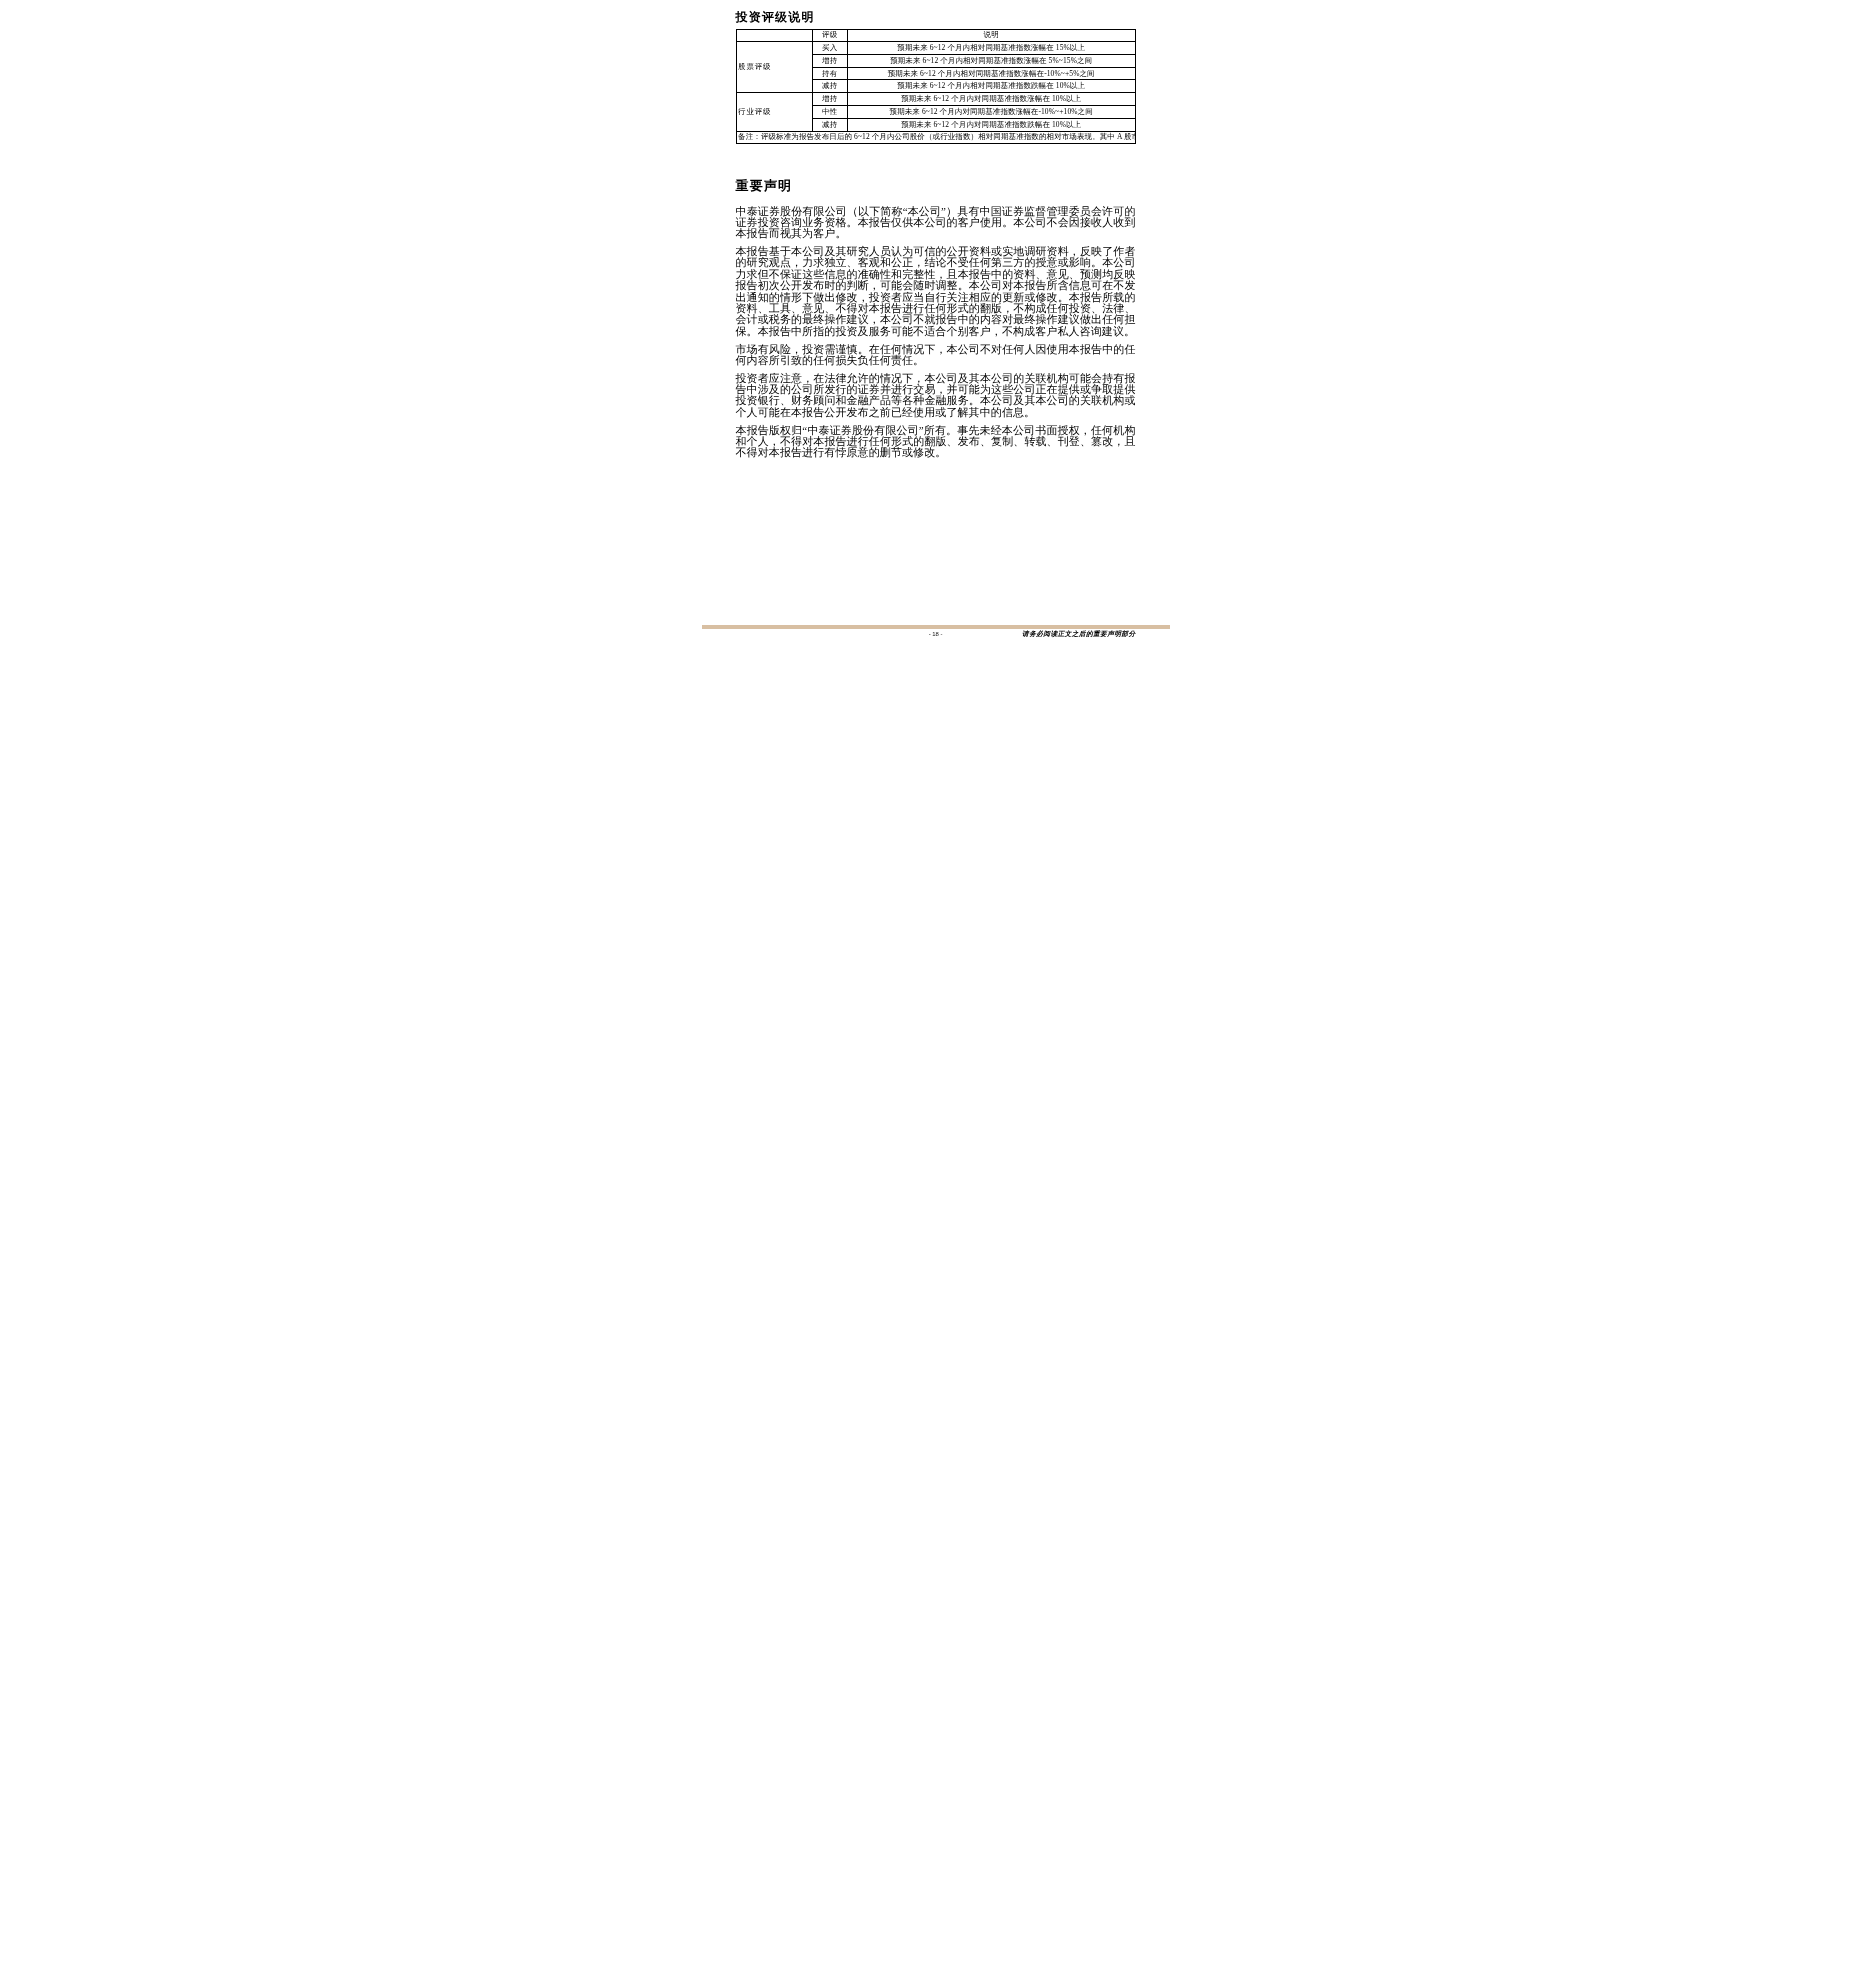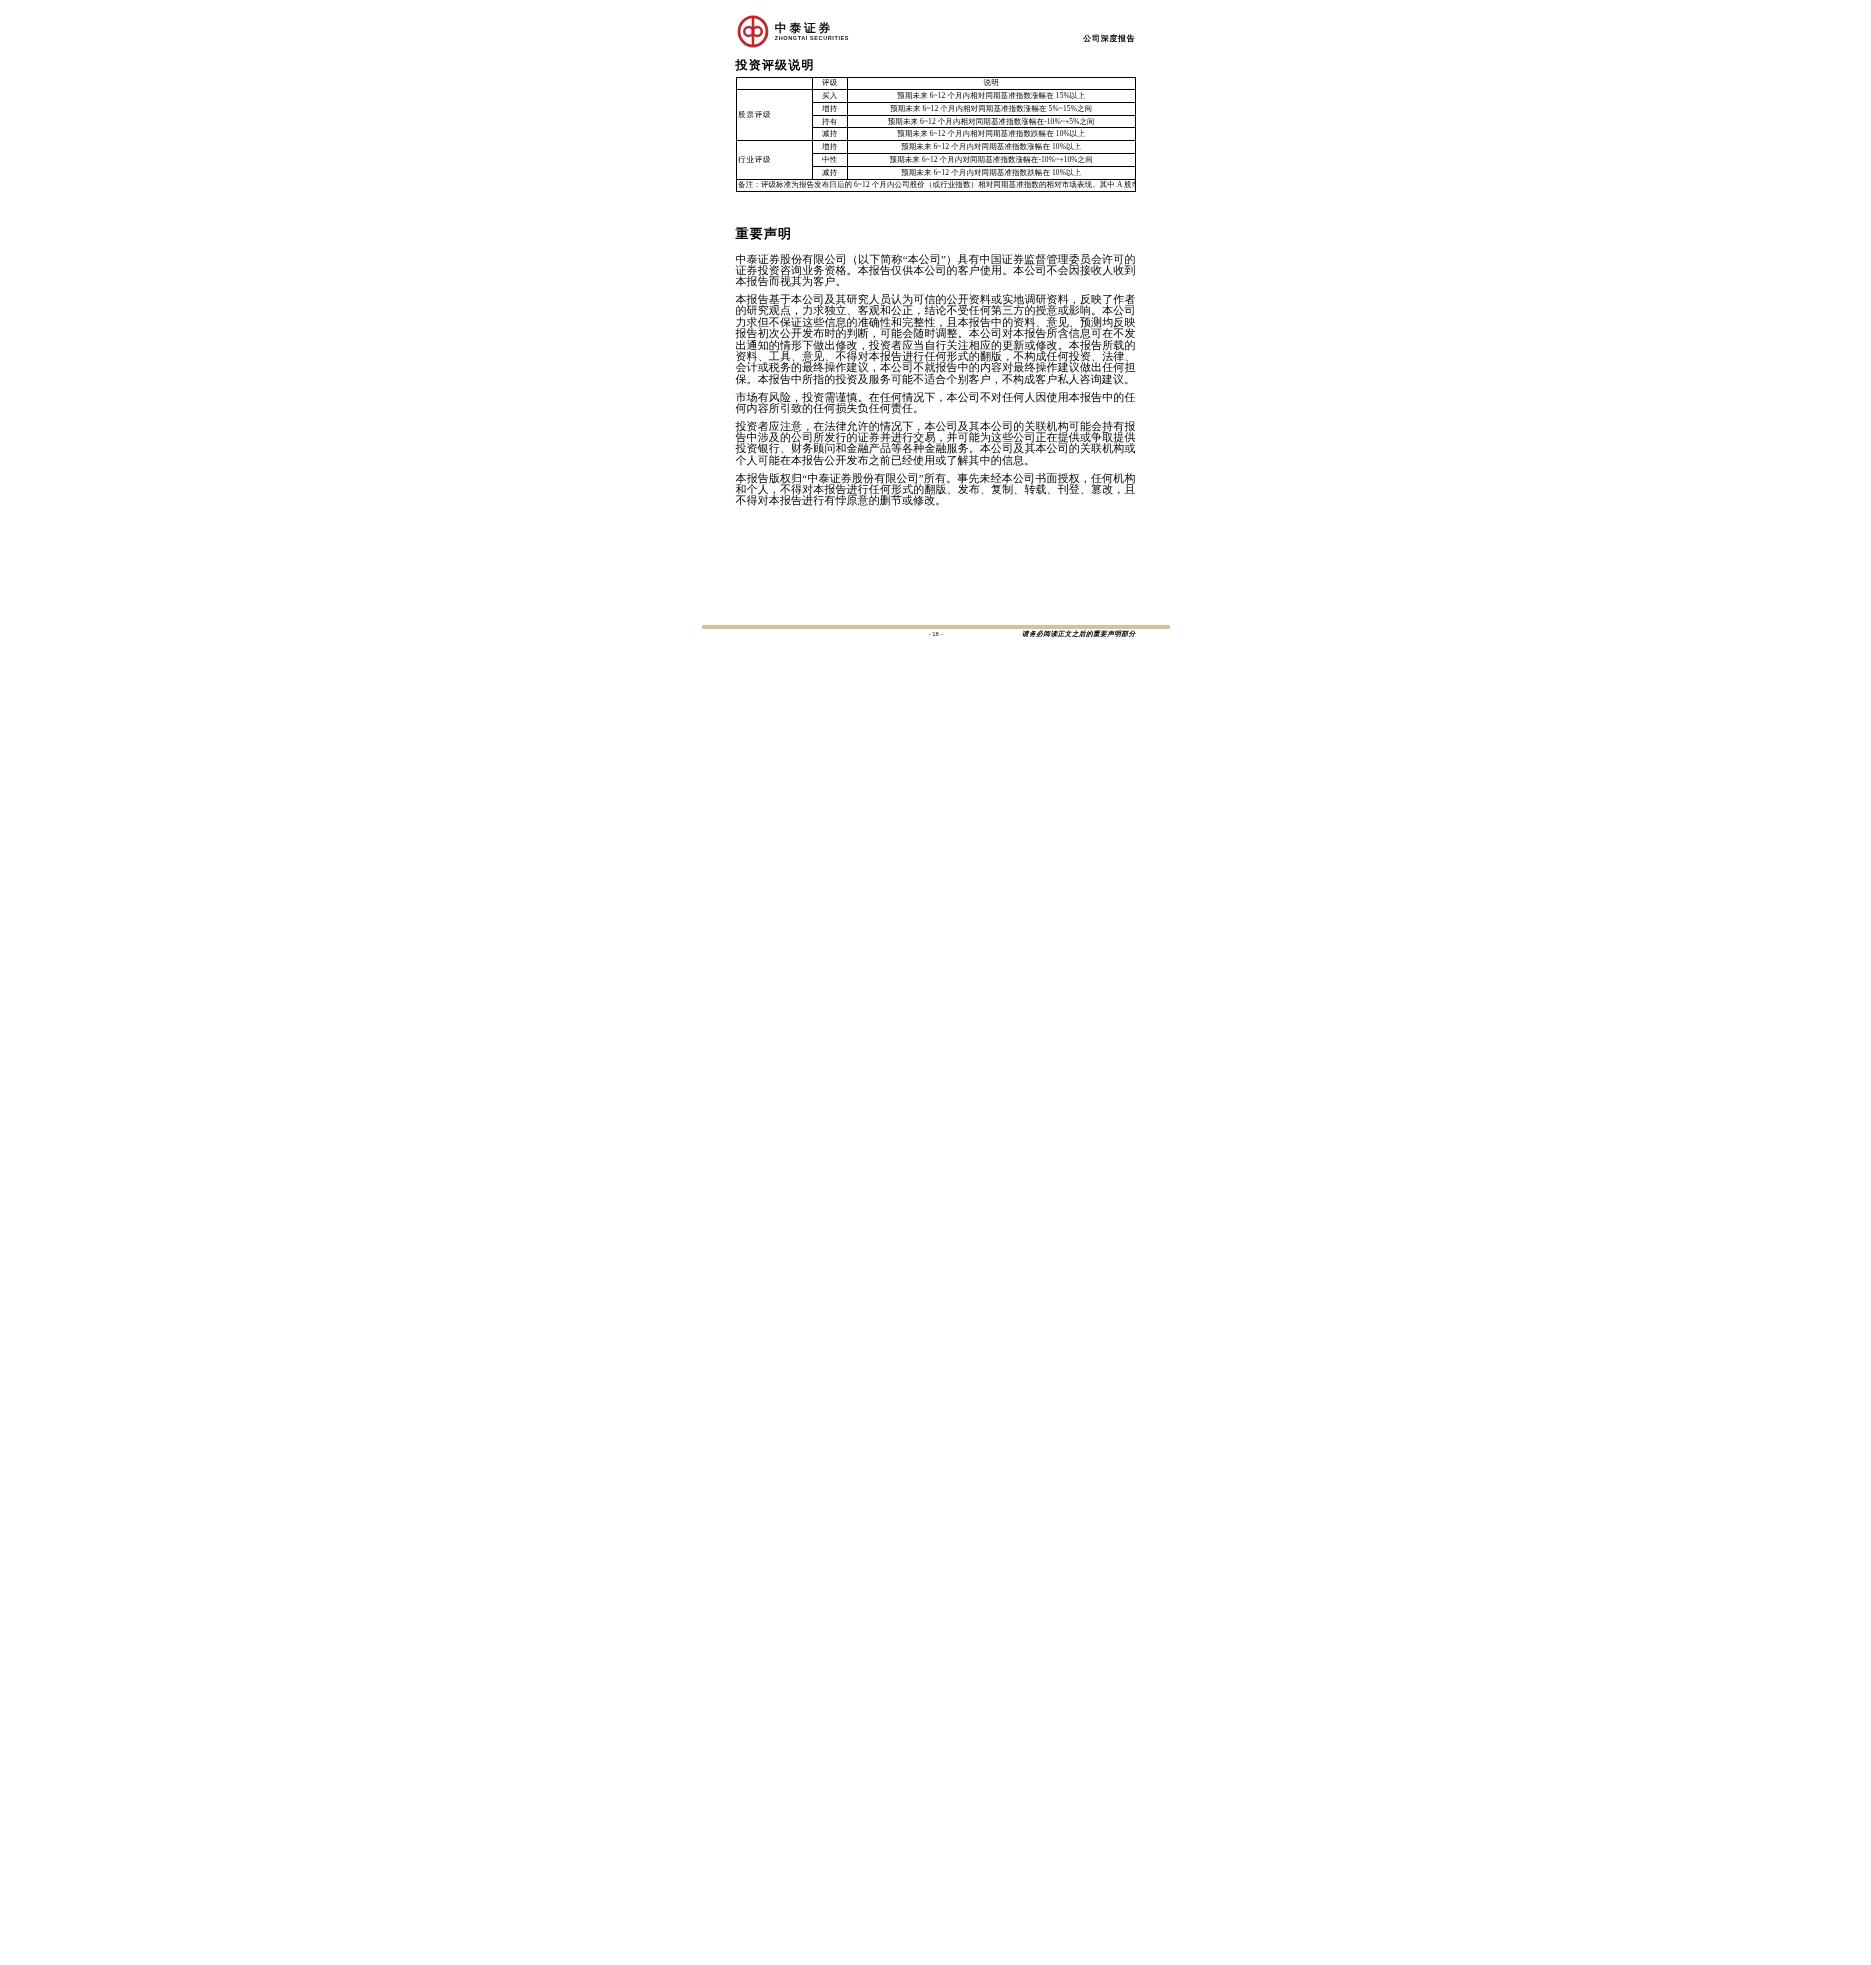--- a/index.html
+++ b/index.html
@@ -112,35 +112,20 @@
     font-style: italic;
     letter-spacing: 0.4px;
     color: #000;
   }
 </style>
 </head>
 <body>
 
 <div class="page">
 
-  <div class="header">
-    <div class="logo">
-      <svg class="logo-mark" viewBox="0 0 100 104" xmlns="http://www.w3.org/2000/svg">
-        <ellipse cx="50" cy="52" rx="44" ry="46" fill="none" stroke="#c1272d" stroke-width="9"></ellipse>
-        <line x1="50" y1="6" x2="50" y2="98" stroke="#c1272d" stroke-width="8"></line>
-        <circle cx="36.5" cy="52" r="14" fill="none" stroke="#c1272d" stroke-width="8"></circle>
-        <circle cx="63.5" cy="52" r="14" fill="none" stroke="#c1272d" stroke-width="8"></circle>
-      </svg>
-      <div class="logo-text">
-        <span class="logo-cn">中泰证券</span>
-        <span class="logo-en">ZHONGTAI SECURITIES</span>
-      </div>
-    </div>
-    <div class="report-type">公司深度报告</div>
-  </div>
 
   <div class="content">
 
     <div class="sec-title">投资评级说明</div>
 
     <table class="rating">
       <tbody>
           <tr class="thead">
         <td class="col-group"></td>
         <td class="col-rating">评级</td>

